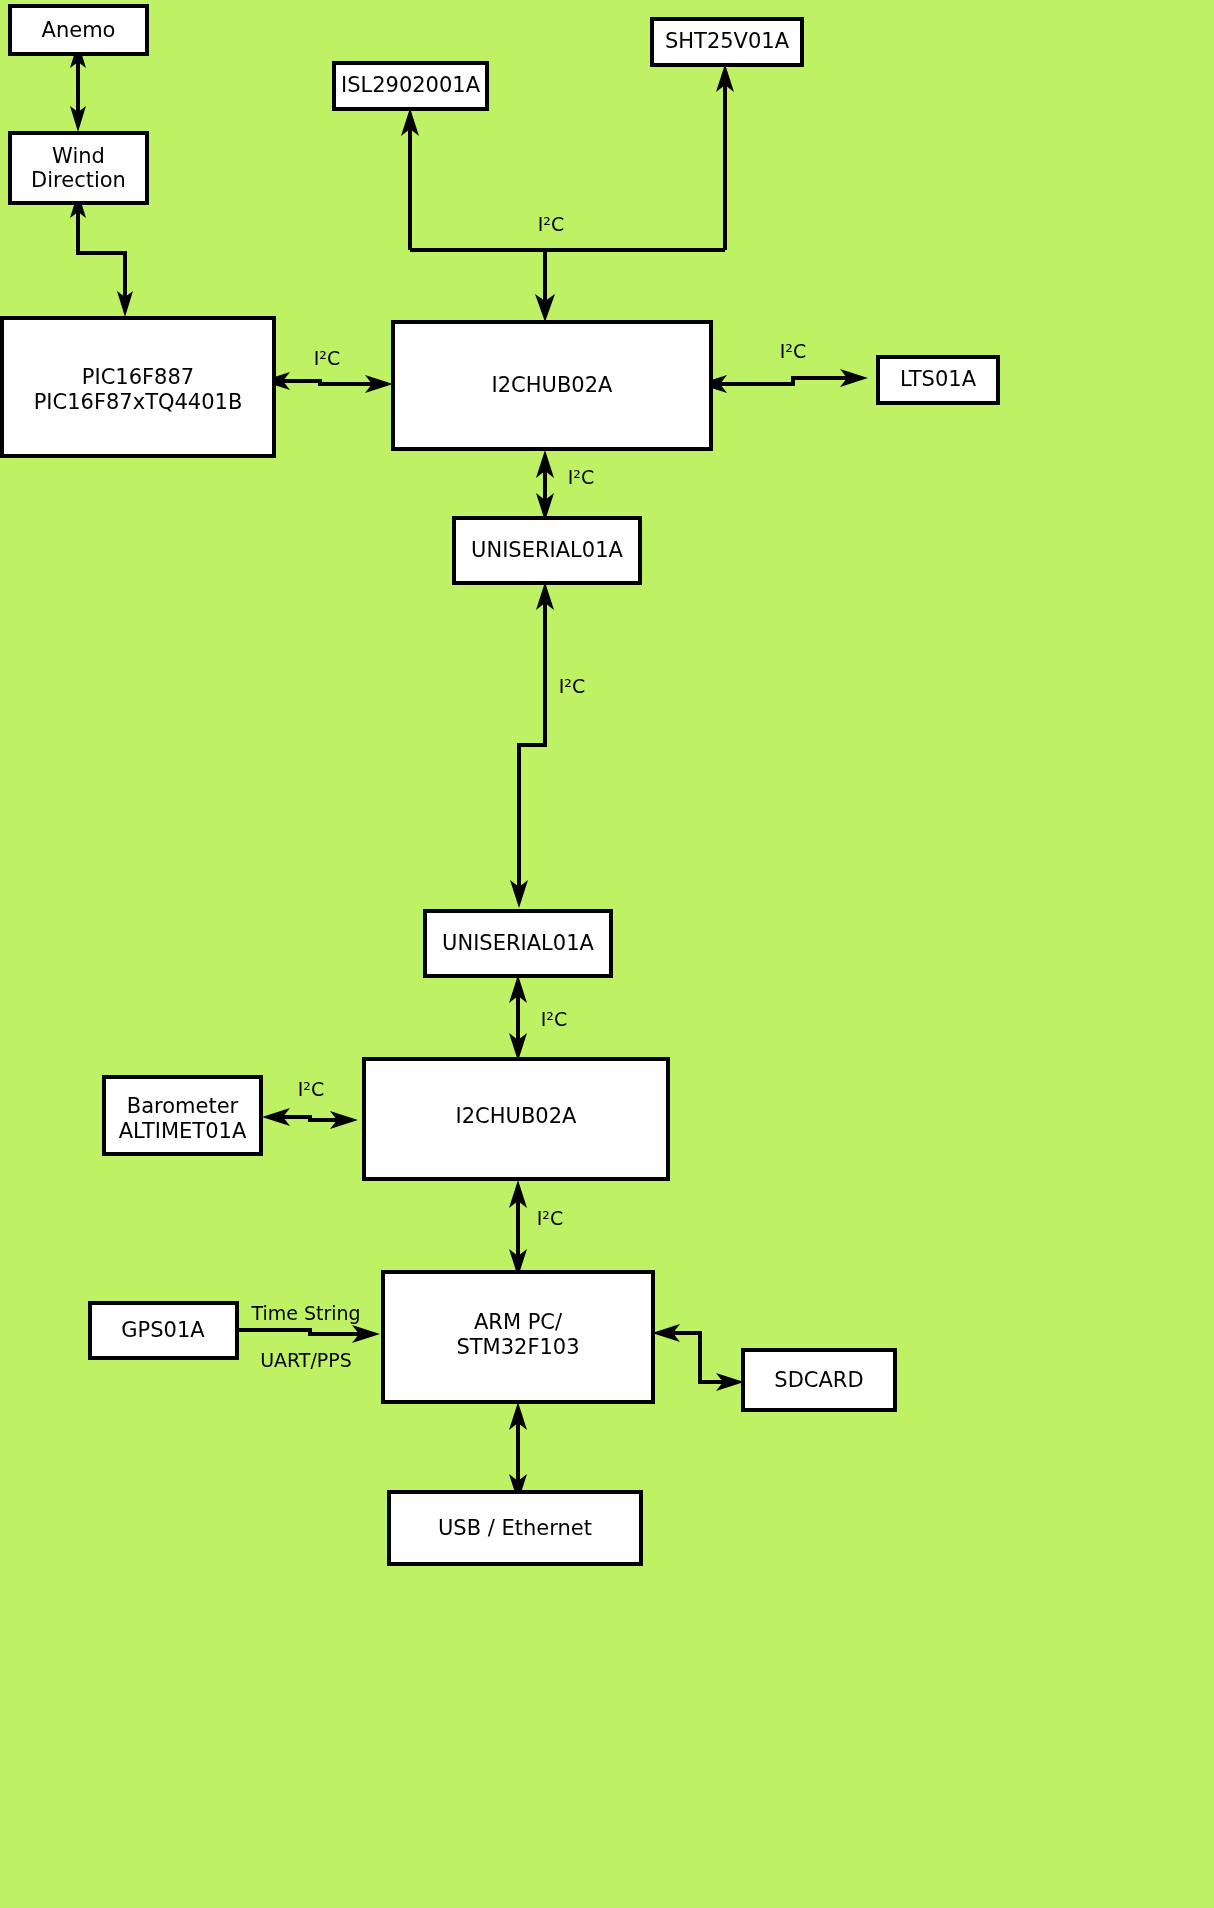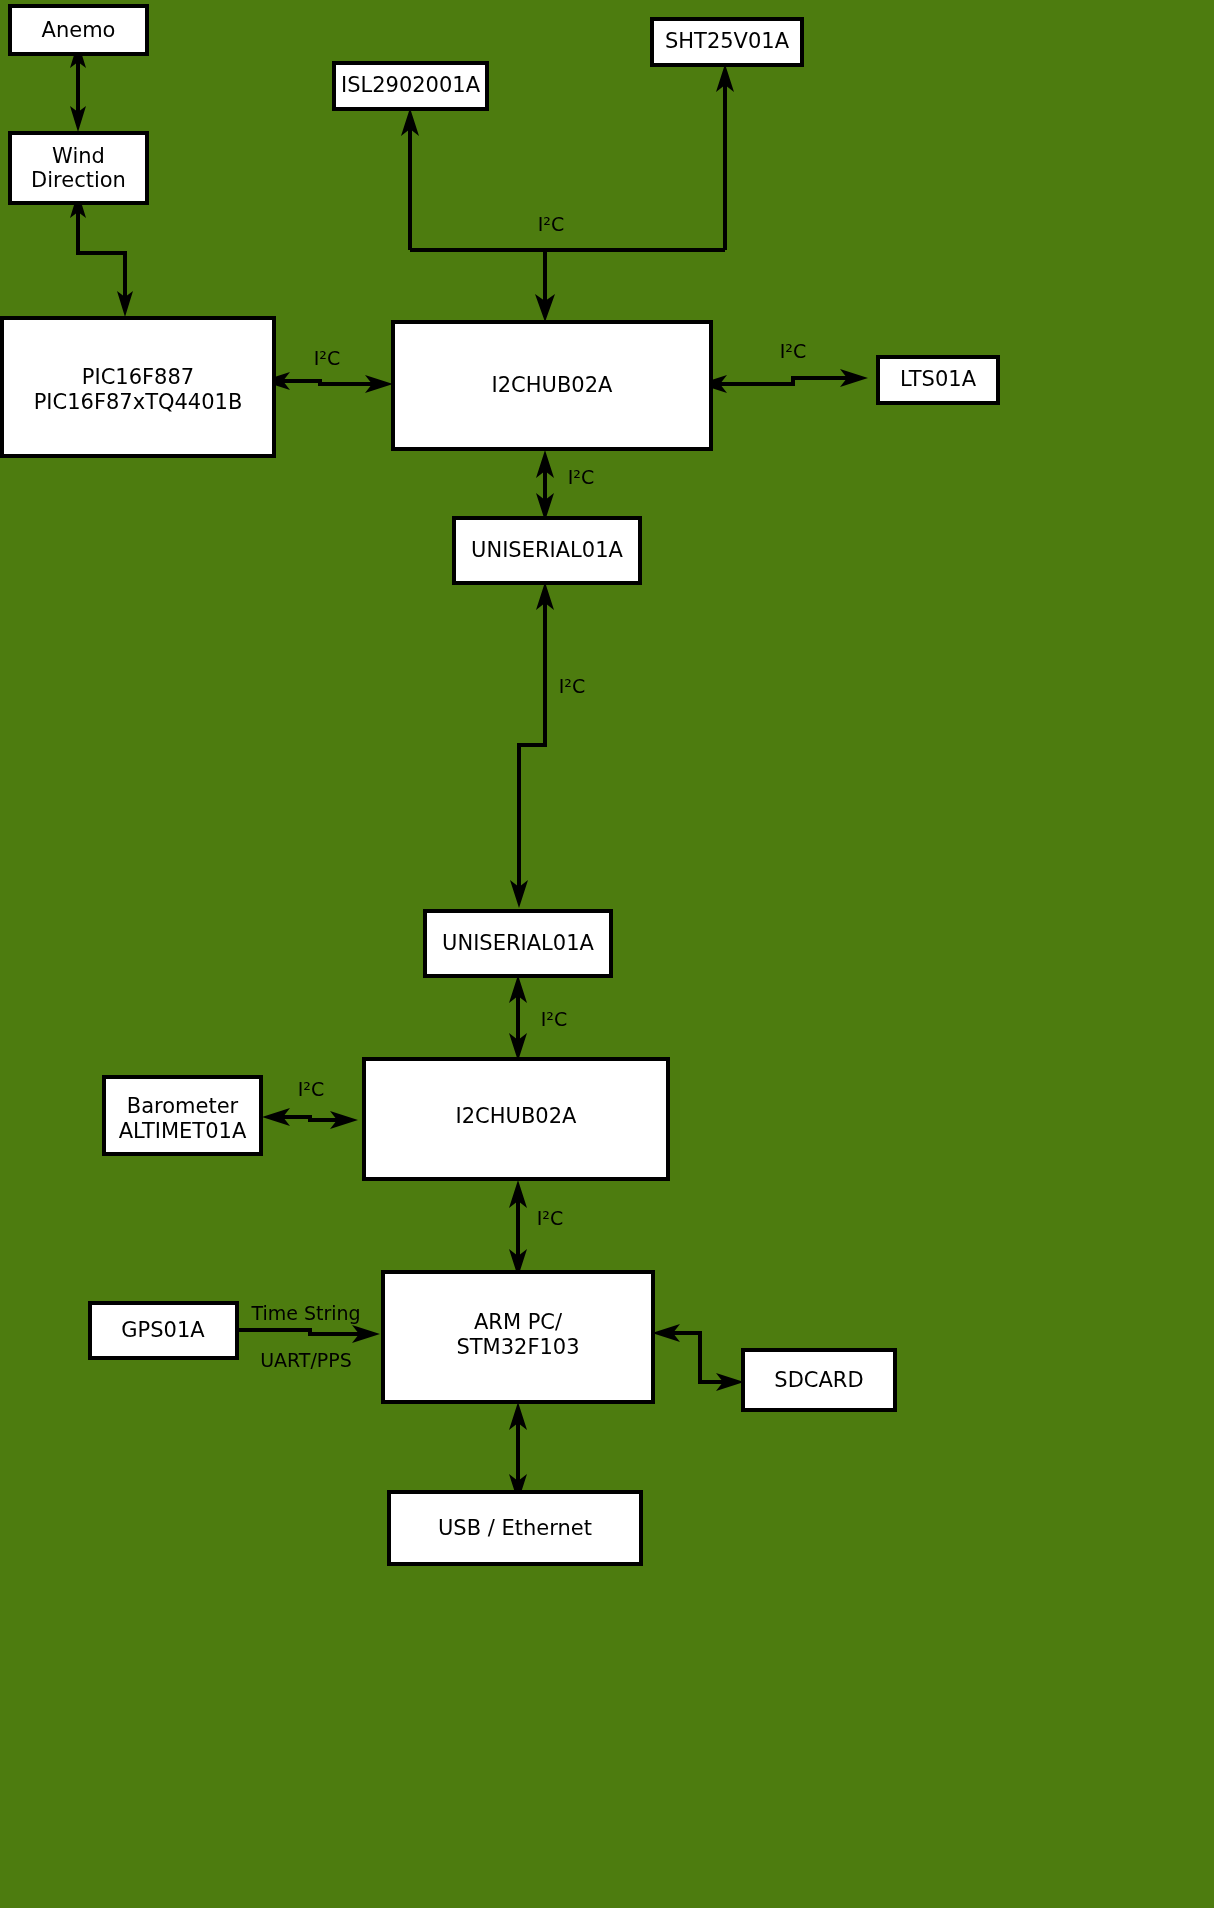--- a/index.html
+++ b/index.html
@@ -7,21 +7,21 @@
     padding: 0;
     background: #ffffff;
   }
   body {
     font-family: "DejaVu Sans", "Liberation Sans", sans-serif;
   }
   #diagram-root {
     position: relative;
     width: 1214px;
     height: 1908px;
-    background: #4d7c0f;
+    background: #bef264;
     overflow: hidden;
   }
   svg#diagram-svg {
     position: absolute;
     top: 0;
     left: 0;
     width: 1214px;
     height: 1908px;
     display: block;
   }

